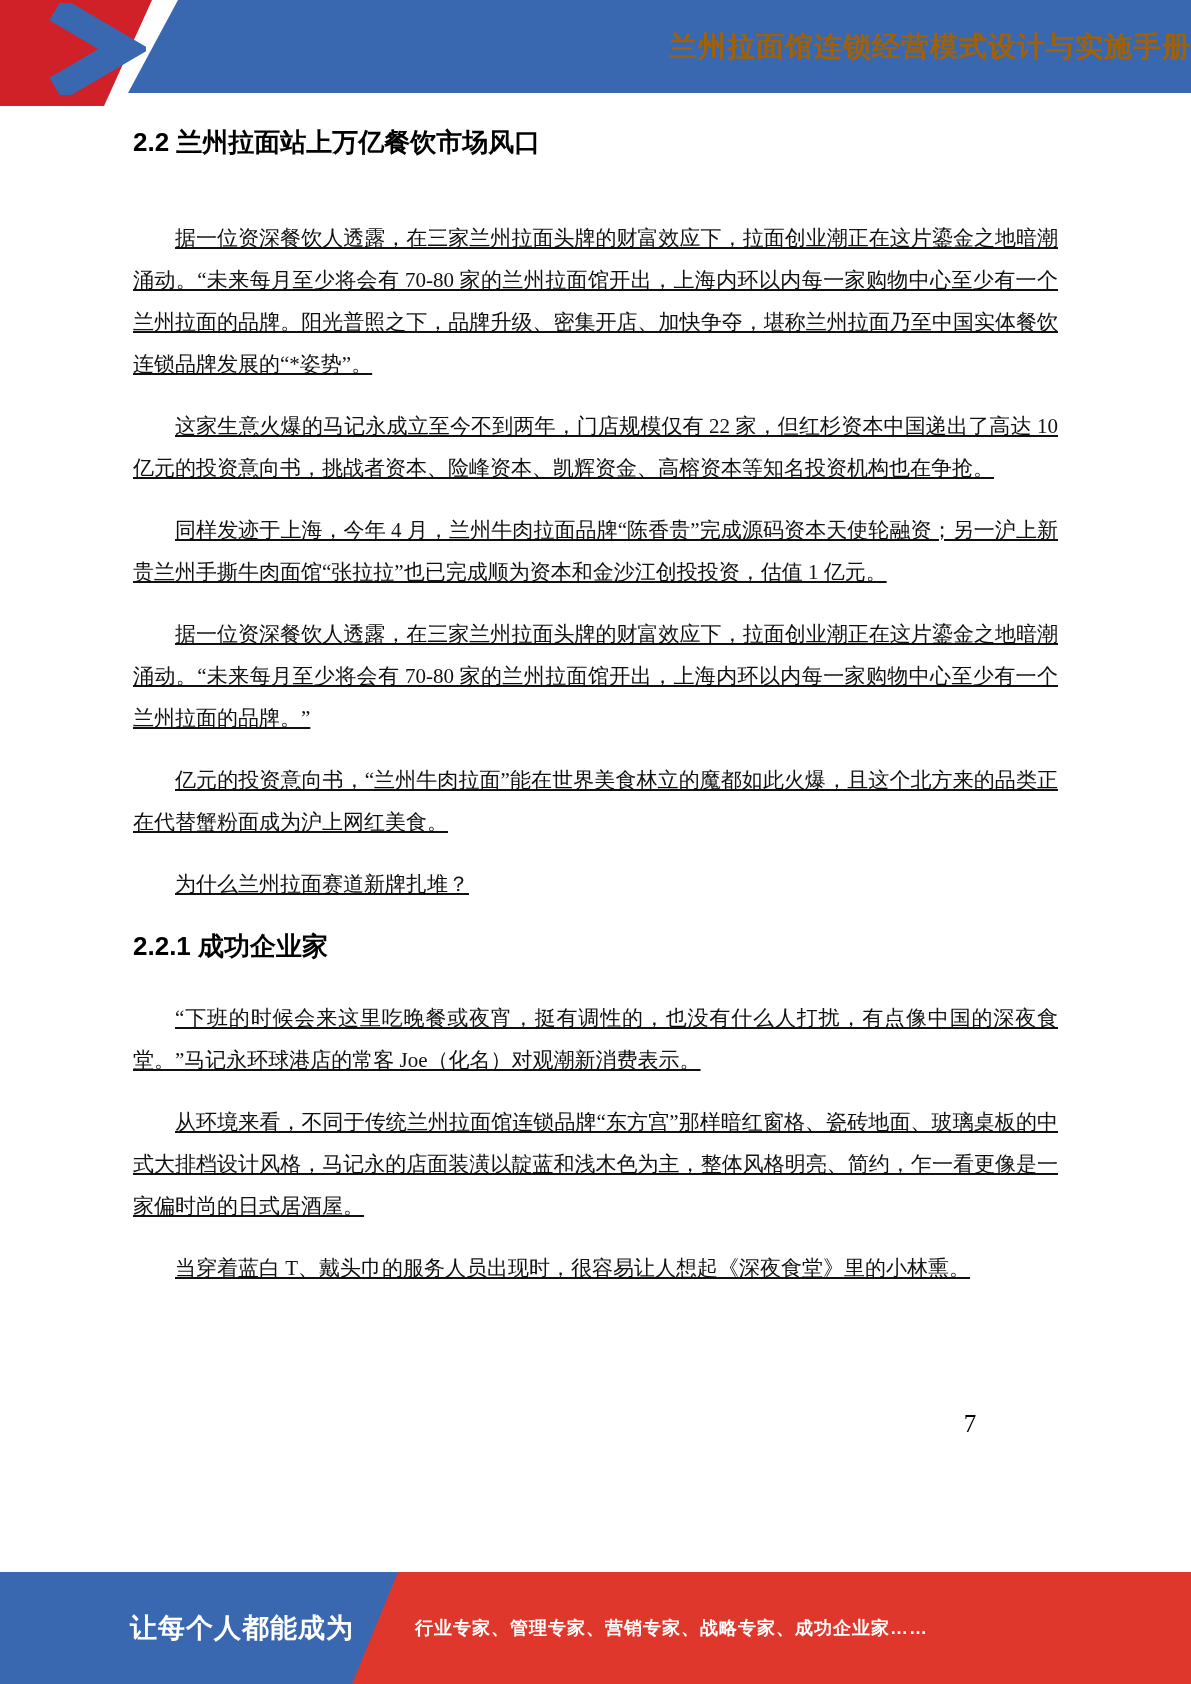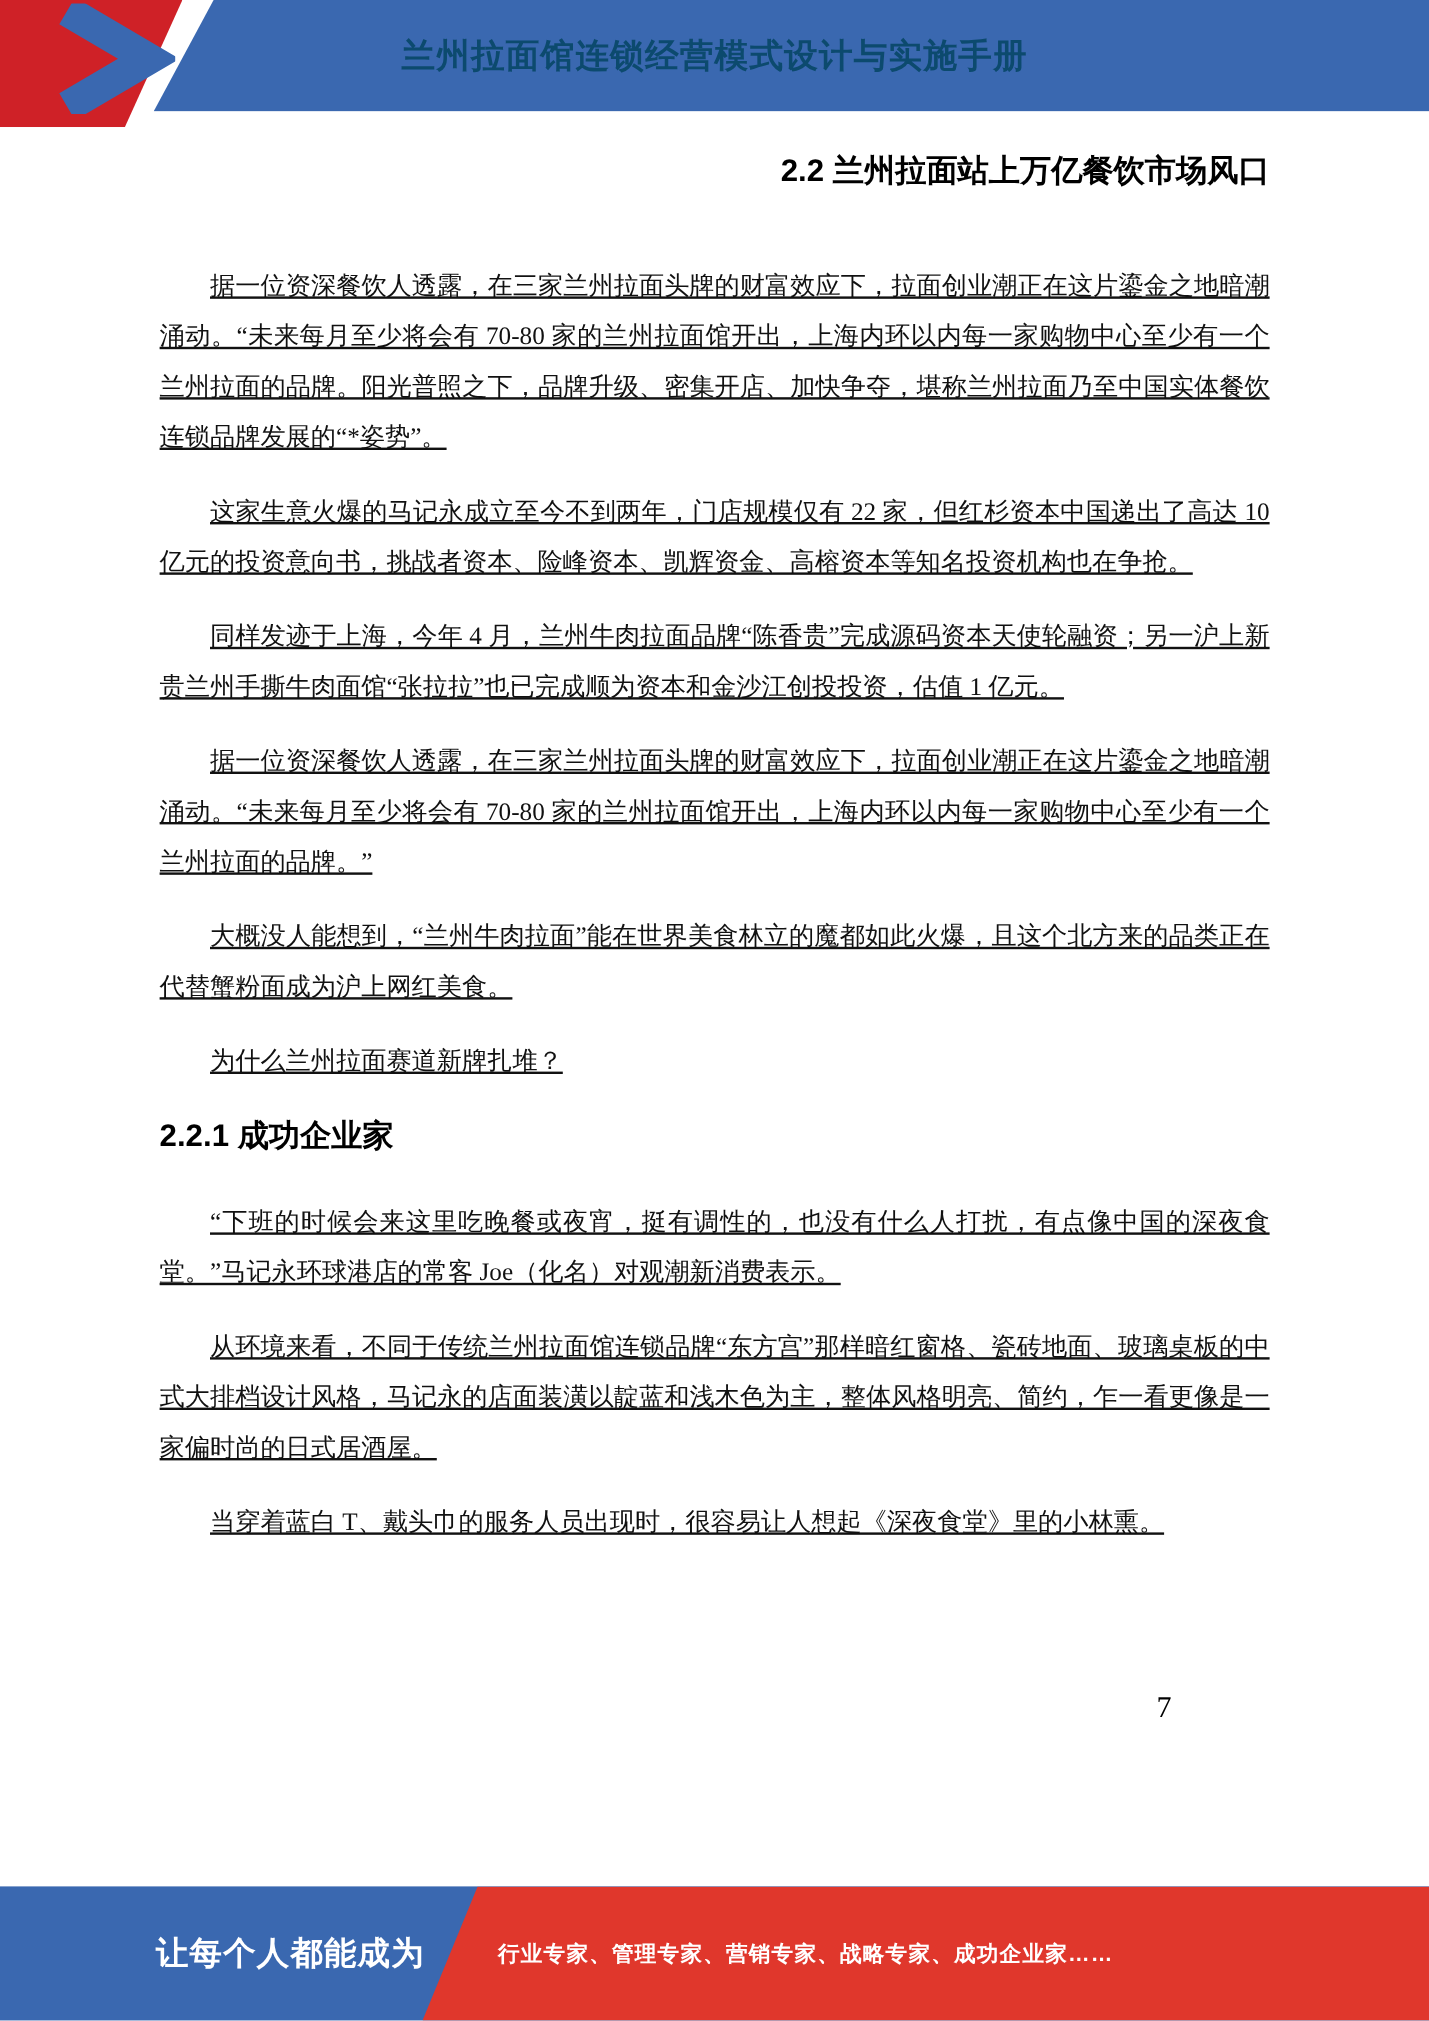--- a/index.html
+++ b/index.html
@@ -22,41 +22,41 @@
 
   
   .hdr { position:absolute; top:0; left:0; width:100%; height:93px; }
   .hdr-blue {
     position:absolute; inset:0;
     background:var(--header_blue);
     clip-path:polygon(178px 0, 100% 0, 100% 100%, 128px 100%);
   }
   .hdr-title {
     position:absolute; width:100%; top:50%; transform:translateY(-50%);
-    text-align:center; color:#0c4a6e;
+    text-align:right; color:#a16207;
     font-family:Liberation Serif, serif;
     font-weight:bold; font-size:28px; letter-spacing:1px;
   }
   .ribbon {
     position:absolute; top:0; left:0; width:160px; height:106px;
     background:var(--ribbon_red);
     clip-path:polygon(0 0, 152px 0, 104px 100%, 0 100%);
     z-index:2;
   }
   .chevron {
     position:absolute; top:3px; left:46px; width:100px; height:92px; z-index:3;
   }
 
   
   .content { position:absolute; top:93px; left:133px; width:925px; }
   .content h1, .content h2 {
     font-family:"Liberation Sans","DejaVu Sans",sans-serif;
     font-weight:bold; color:#000; font-size:26px; line-height:34px;
   }
-  .content h1 { margin:32px 0 58px 0;text-align:right; }
+  .content h1 { margin:32px 0 58px 0; }
   .content h2 { margin:24px 0 34px 0; }
   .content p {
     font-size:21px; line-height:42px;
     margin:0 0 20px 0;
     text-indent:2em;
     text-align:justify;
     text-decoration:underline;
   }
 
   .pagenum {
@@ -101,21 +101,21 @@
     <polyline points="10,6 78,46 10,86" fill="none" style="stroke:var(--header_blue)" stroke-width="26"></polyline>
   </svg>
 
   <main class="content">
     <h1>2.2 兰州拉面站上万亿餐饮市场风口</h1>
 
     <p>据一位资深餐饮人透露，在三家兰州拉面头牌的财富效应下，拉面创业潮正在这片鎏金之地暗潮涌动。“未来每月至少将会有 70-80 家的兰州拉面馆开出，上海内环以内每一家购物中心至少有一个兰州拉面的品牌。阳光普照之下，品牌升级、密集开店、加快争夺，堪称兰州拉面乃至中国实体餐饮连锁品牌发展的“*姿势”。</p>
     <p>这家生意火爆的马记永成立至今不到两年，门店规模仅有 22 家，但红杉资本中国递出了高达 10 亿元的投资意向书，挑战者资本、险峰资本、凯辉资金、高榕资本等知名投资机构也在争抢。</p>
     <p>同样发迹于上海，今年 4 月，兰州牛肉拉面品牌“陈香贵”完成源码资本天使轮融资；另一沪上新贵兰州手撕牛肉面馆“张拉拉”也已完成顺为资本和金沙江创投投资，估值 1 亿元。</p>
     <p>据一位资深餐饮人透露，在三家兰州拉面头牌的财富效应下，拉面创业潮正在这片鎏金之地暗潮涌动。“未来每月至少将会有 70-80 家的兰州拉面馆开出，上海内环以内每一家购物中心至少有一个兰州拉面的品牌。”</p>
-    <p>大概没人能想到，“兰州牛肉拉面”能在世界美食林立的魔都如此火爆，且这个北方来的品类正在代替蟹粉面成为沪上网红美食。</p>
+    <p>亿元的投资意向书，“兰州牛肉拉面”能在世界美食林立的魔都如此火爆，且这个北方来的品类正在代替蟹粉面成为沪上网红美食。</p>
     <p>为什么兰州拉面赛道新牌扎堆？</p>
 
     <h2>2.2.1 成功企业家</h2>
 
     <p>“下班的时候会来这里吃晚餐或夜宵，挺有调性的，也没有什么人打扰，有点像中国的深夜食堂。”马记永环球港店的常客 Joe（化名）对观潮新消费表示。</p>
     <p>从环境来看，不同于传统兰州拉面馆连锁品牌“东方宫”那样暗红窗格、瓷砖地面、玻璃桌板的中式大排档设计风格，马记永的店面装潢以靛蓝和浅木色为主，整体风格明亮、简约，乍一看更像是一家偏时尚的日式居酒屋。</p>
     <p>当穿着蓝白 T、戴头巾的服务人员出现时，很容易让人想起《深夜食堂》里的小林熏。</p>
   </main>
 
   <div class="pagenum">7</div>

